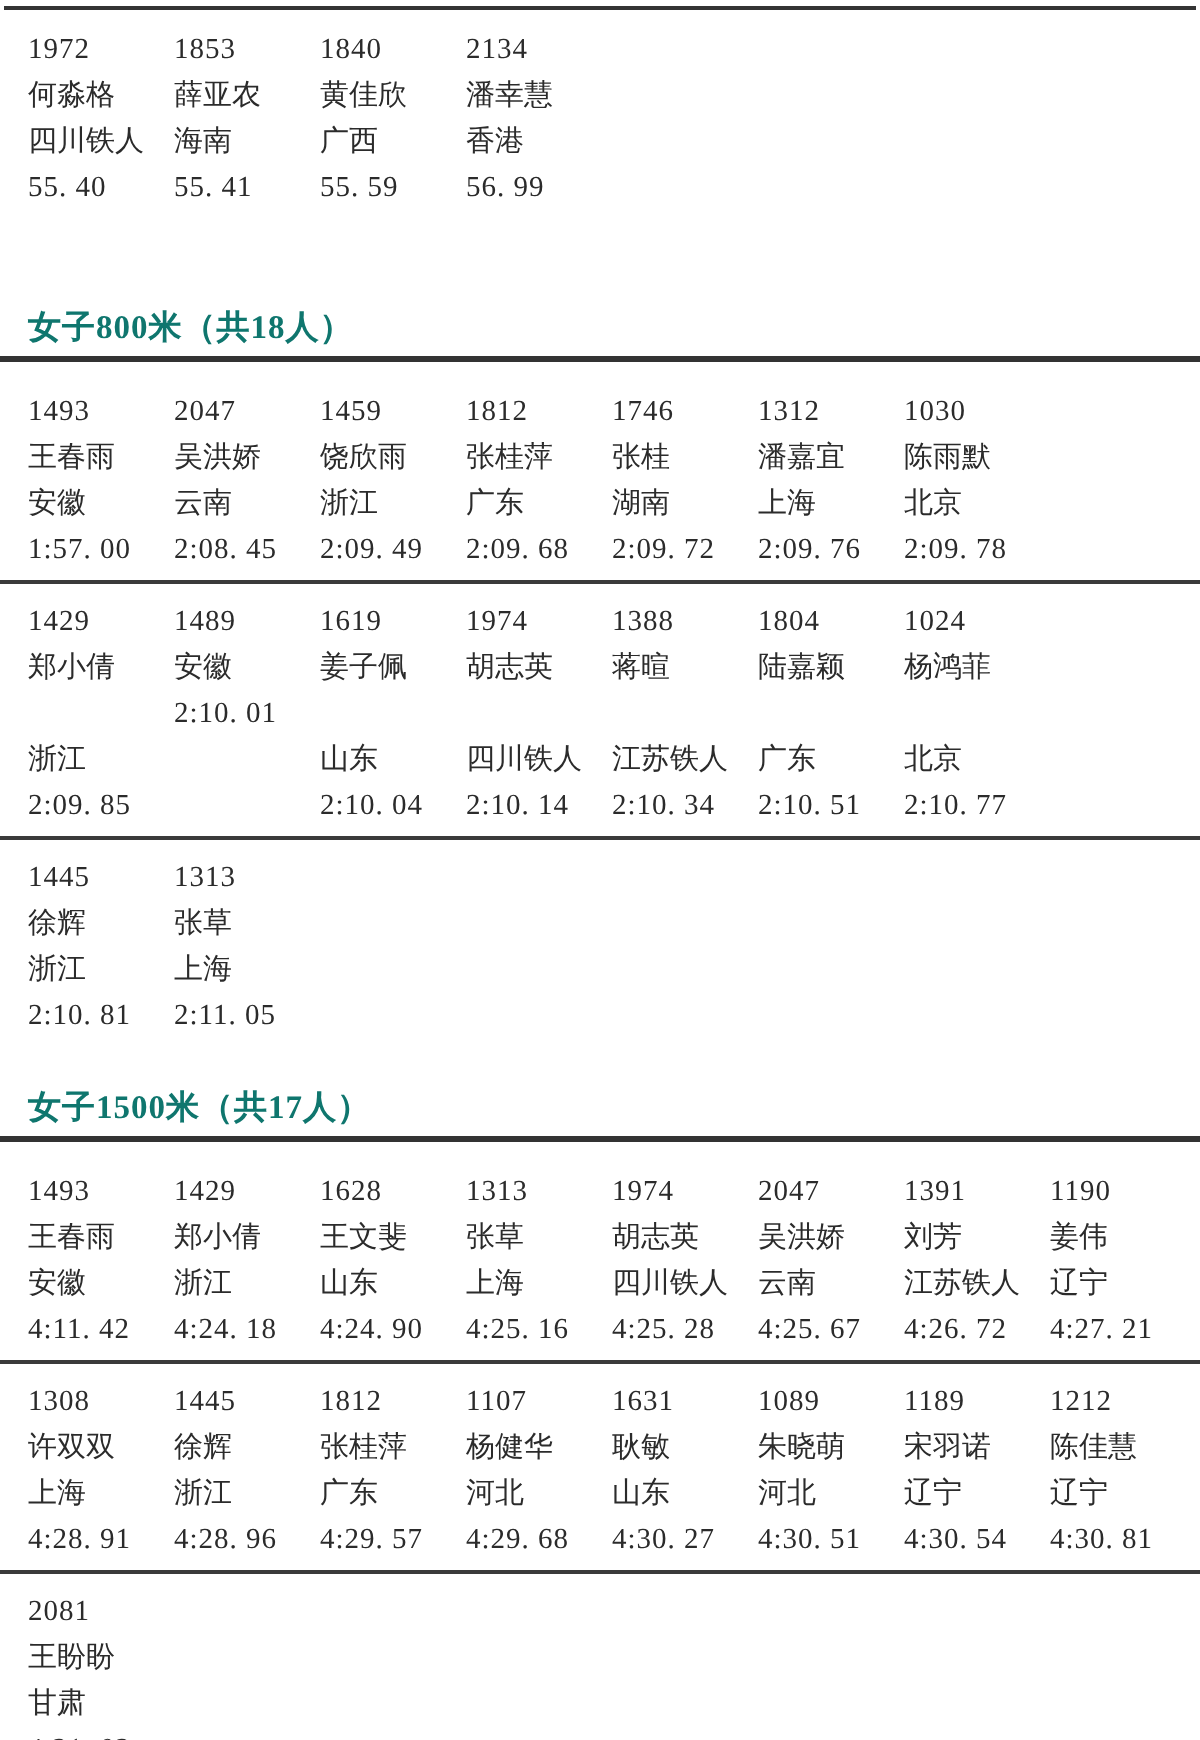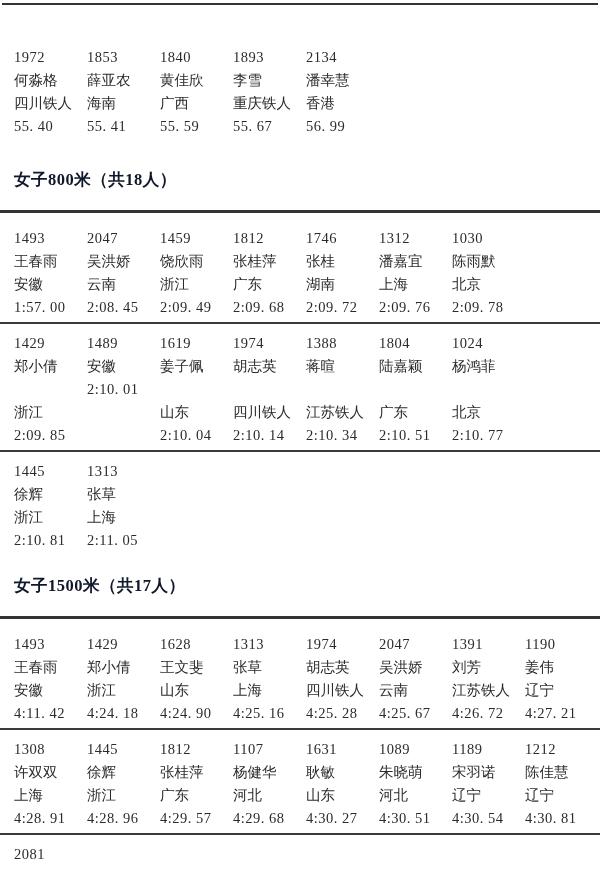--- a/index.html
+++ b/index.html
@@ -21,21 +21,20 @@
   }
   .row {
     display: grid;
     grid-template-columns: repeat(8, 73px);
     padding: 8px 16px 3px 14px;
     border-bottom: 2px solid #3a3a3a;
   }
   .row.first-row {
     padding: 9px 0 0 14px;
     border-bottom: none;
-    margin-top: 32px;
   }
   .row.after-heading {
     padding-top: 14px;
   }
   .row.no-border {
     border-bottom: none;
     padding-bottom: 0;
   }
   .cell > div {
     height: 23px;
@@ -45,25 +44,25 @@
   }
   .cell > .bib, .cell > .time {
     letter-spacing: 0.5px;
   }
   .row.tall .cell > .name {
     height: 46px;
   }
   h2.heading {
     font-size: 16.5px;
     font-weight: bold;
-    color: #0f172a;
+    color: #0f766e;
     line-height: 20px;
     letter-spacing: 0.5px;
-    margin: 32px 0 0 0;
-    padding: 0 0 20px 14px;
+    margin: 48px 0 0 0;
+    padding: 0 0 4px 14px;
     border-bottom: 3px solid #333333;
   }
   .section-1500 h2.heading {
     margin-top: 24px;
   }
 </style>
 </head>
 <body>
 
 <div class="page">
@@ -83,26 +82,20 @@
         <div class="team">海南</div>
         <div class="time">55. 41</div>
       </div>
       <div class="cell">
         <div class="bib">1840</div>
         <div class="name">黄佳欣</div>
         <div class="team">广西</div>
         <div class="time">55. 59</div>
       </div>
       <div class="cell">
-        <div class="bib">1893</div>
-        <div class="name">李雪</div>
-        <div class="team">重庆铁人</div>
-        <div class="time">55. 67</div>
-      </div>
-      <div class="cell">
         <div class="bib">2134</div>
         <div class="name">潘幸慧</div>
         <div class="team">香港</div>
         <div class="time">56. 99</div>
       </div>
     </div>
 
   <section class="section-800">
     <h2 class="heading">女子800米（共18人）</h2>
     <div>

